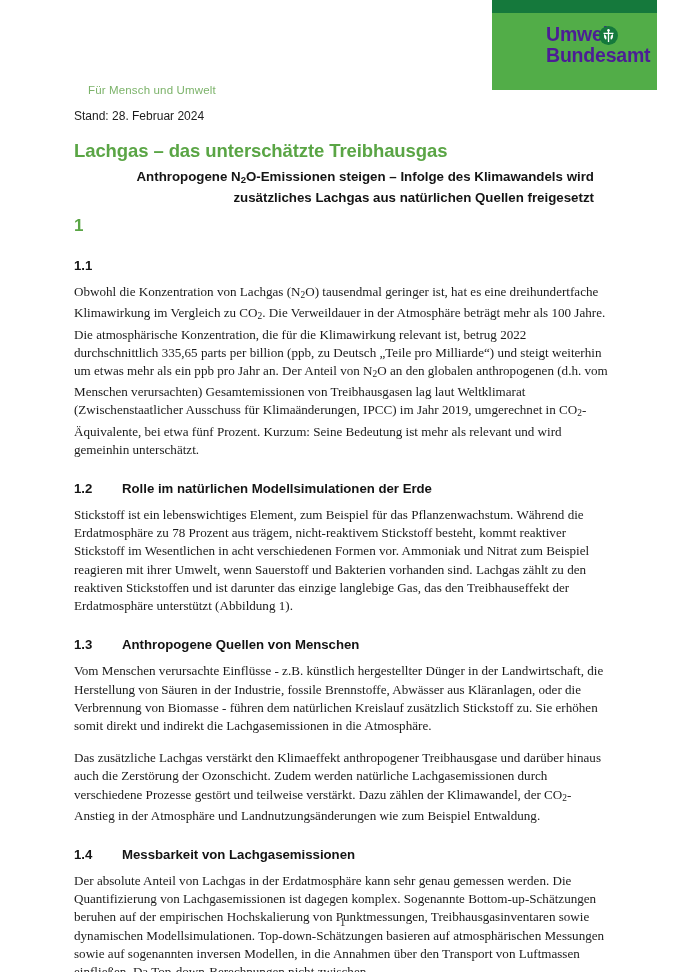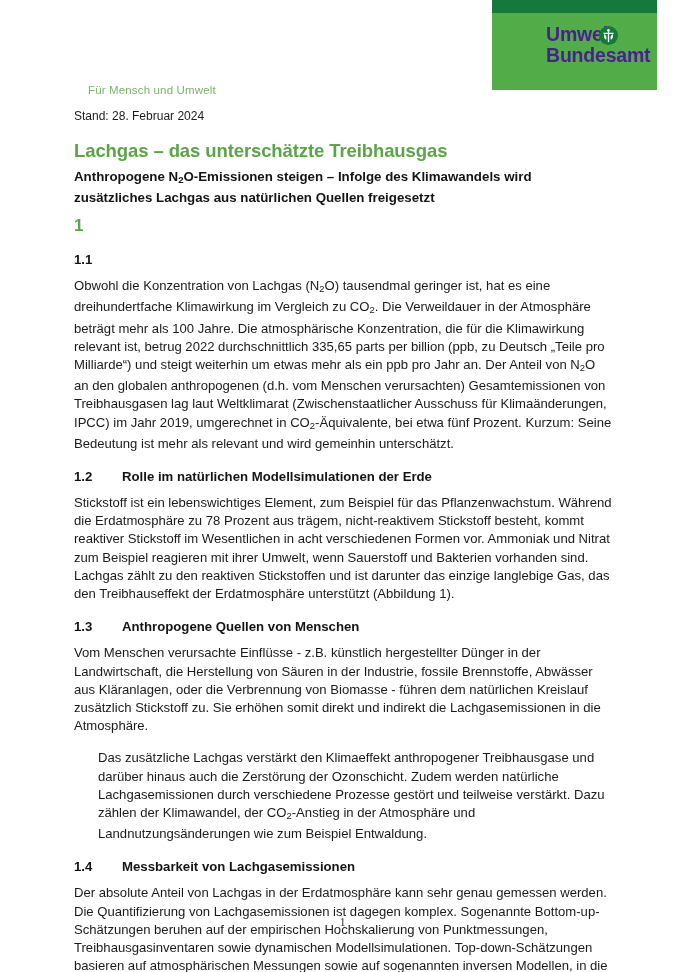--- a/index.html
+++ b/index.html
@@ -87,58 +87,59 @@
   }
   .doc-subtitle {
     position: absolute;
     left: 74px;
     top: 168px;
     width: 520px;
     color: #141414;
     font-size: 13.3px;
     font-weight: bold;
     line-height: 17.5px;
+    text-align: right;
   }
 
   
   .content {
     position: absolute;
     left: 74px;
     top: 216px;
     width: 538px;
   }
   h1.sec {
     margin: 0 0 0 0;
     padding: 0;
     color: #5aa545;
     font-size: 17px;
     font-weight: bold;
     letter-spacing: -0.1px;
     display: flex;
   }
   h1.sec .num { width: 33px; flex: none; }
   h2.sub {
-    margin: 16px 0 0 0;
+    margin: 22px 0 0 0;
     padding: 0;
     color: #141414;
     font-size: 13.2px;
     font-weight: bold;
     display: flex;
   }
   h2.sub .num { width: 48px; flex: none; }
   p.body {
     margin: 10px 0 0 0;
     padding: 0;
     color: #1a1a1a;
-    font-family: Liberation Sans, sans-serif;
+    font-family: Liberation Serif, serif;
     font-size: 13.1px;
     line-height: 18.2px;
     text-align: left;
   }
-  p.body + p.body { margin-top: 14px; margin-left: 24px; }
+  p.body + p.body { margin-top: 14px; }
   sub { font-size: 0.72em; vertical-align: -0.22em; }
 
   .pagenum {
     position: absolute;
     left: 0;
     top: 916px;
     width: 685px;
     text-align: center;
     color: #2b2b2b;
     font-family: "Liberation Serif", serif;

